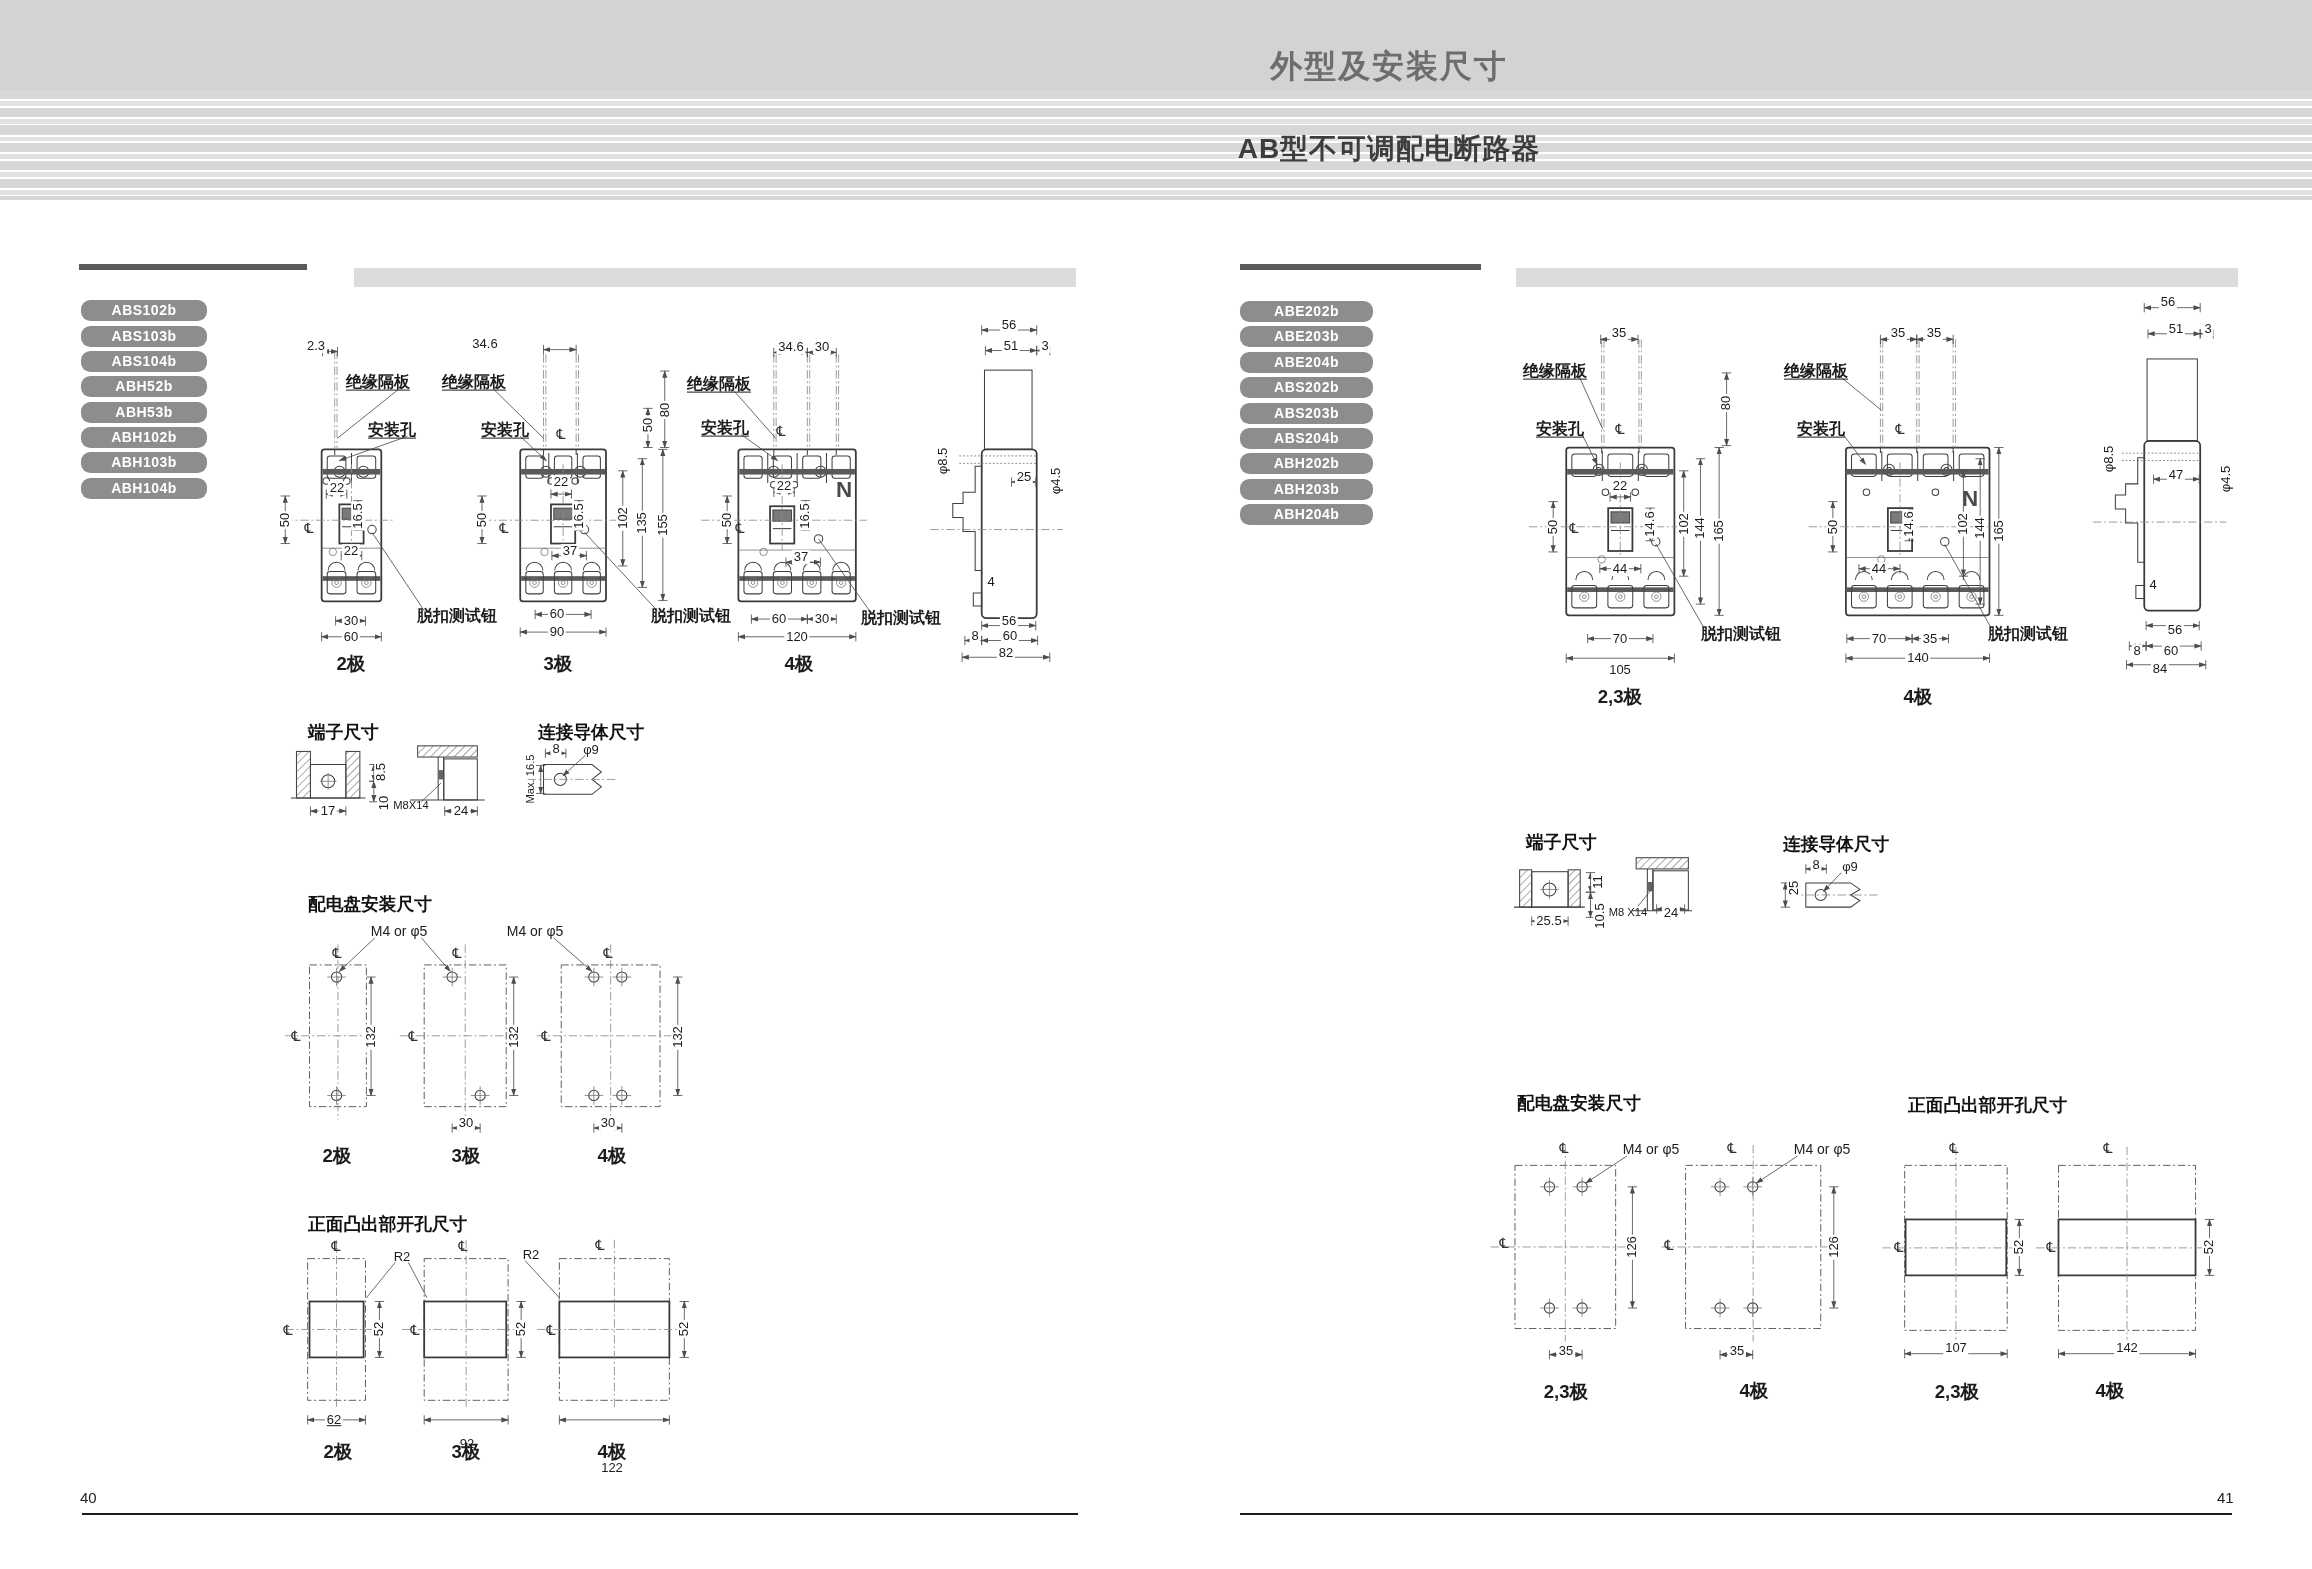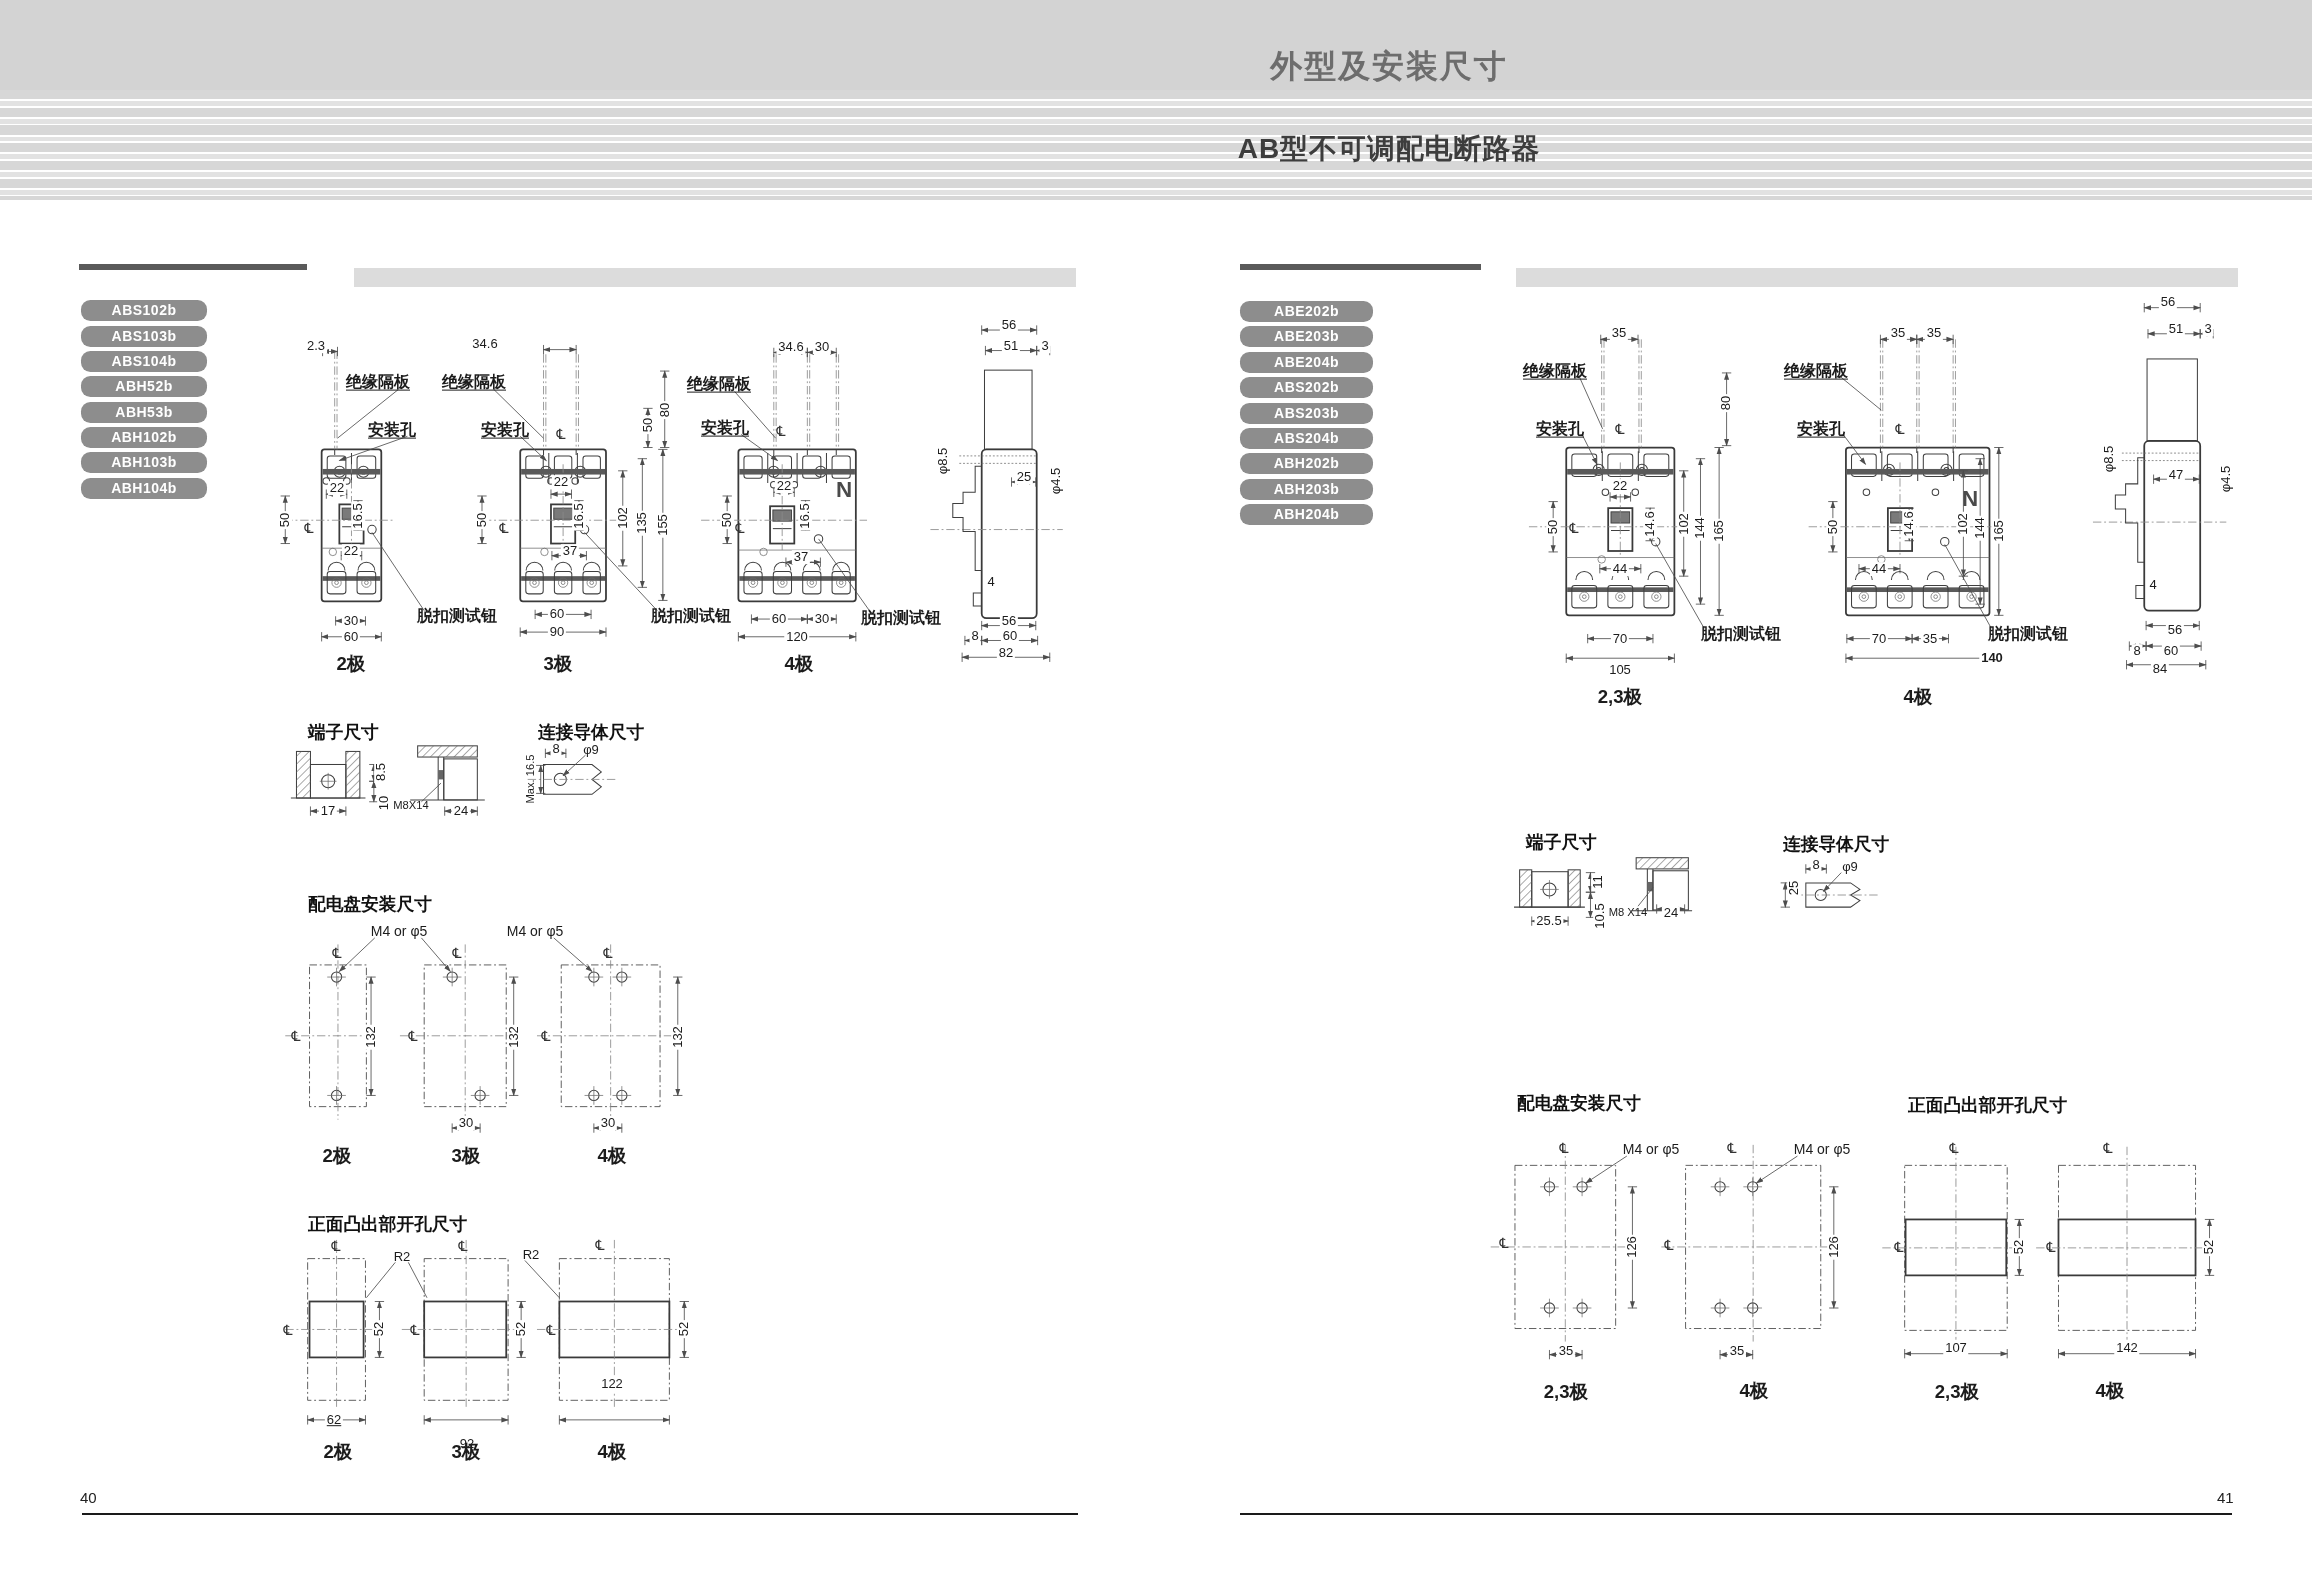--- a/index.html
+++ b/index.html
@@ -834,21 +834,21 @@
       <div class="lbl cl" style="left: 413px; top: 1036px;">℄</div>
       <div class="lbl cl" style="left: 608px; top: 953px;">℄</div>
       <div class="lbl cl" style="left: 546px; top: 1036px;">℄</div>
       <div class="lbl" style="left: 402px; top: 1257px;">R2</div>
       <div class="lbl" style="left: 531px; top: 1255px;">R2</div>
       <div class="lbl rot bg" style="left: 379px; top: 1329px;">52</div>
       <div class="lbl rot bg" style="left: 521px; top: 1329px;">52</div>
       <div class="lbl rot bg" style="left: 684px; top: 1329px;">52</div>
       <div class="lbl bg" style="left: 334px; top: 1420px; text-decoration: underline;">62</div>
       <div class="lbl bg" style="left: 467px; top: 1420px; margin-top: 24px;">92</div>
-      <div class="lbl bg" style="left: 612px; top: 1384px;">122</div>
+      <div class="lbl bg" style="left: 612px; top: 1468px;">122</div>
       <div class="lbl cl" style="left: 336px; top: 1246px;">℄</div>
       <div class="lbl cl" style="left: 288px; top: 1330px;">℄</div>
       <div class="lbl cl" style="left: 463px; top: 1246px;">℄</div>
       <div class="lbl cl" style="left: 415px; top: 1330px;">℄</div>
       <div class="lbl cl" style="left: 600px; top: 1245px;">℄</div>
       <div class="lbl cl" style="left: 551px; top: 1330px;">℄</div>
       <div class="lbl bg" style="left: 1619px; top: 333px;">35</div>
       <div class="lbl bg" style="left: 1620px; top: 486px;">22</div>
       <div class="lbl rot bg" style="left: 1553px; top: 527px;">50</div>
       <div class="lbl rot bg" style="left: 1650px; top: 524px;">14.6</div>
@@ -864,21 +864,21 @@
       <div class="lbl bg" style="left: 1898px; top: 333px;">35</div>
       <div class="lbl bg" style="left: 1934px; top: 333px;">35</div>
       <div class="lbl rot bg" style="left: 1833px; top: 527px;">50</div>
       <div class="lbl rot bg" style="left: 1909px; top: 524px;">14.6</div>
       <div class="lbl bg" style="left: 1879px; top: 569px;">44</div>
       <div class="lbl rot bg" style="left: 1963px; top: 524px;">102</div>
       <div class="lbl rot bg" style="left: 1980px; top: 528px;">144</div>
       <div class="lbl rot bg" style="left: 1999px; top: 531px;">165</div>
       <div class="lbl bg" style="left: 1879px; top: 639px;">70</div>
       <div class="lbl bg" style="left: 1930px; top: 639px;">35</div>
-      <div class="lbl bg" style="left: 1992px; top: 658px; font-weight: bold;">140</div>
+      <div class="lbl bg" style="left: 1918px; top: 658px;">140</div>
       <div class="lbl npole" style="left: 1970px; top: 499px;">N</div>
       <div class="lbl cl" style="left: 1900px; top: 429px;">℄</div>
       <div class="lbl bg" style="left: 2168px; top: 302px;">56</div>
       <div class="lbl bg" style="left: 2176px; top: 329px;">51</div>
       <div class="lbl bg" style="left: 2208px; top: 329px;">3</div>
       <div class="lbl rot bg" style="left: 2109px; top: 459px;">φ8.5</div>
       <div class="lbl bg" style="left: 2176px; top: 475px;">47</div>
       <div class="lbl rot bg" style="left: 2226px; top: 479px;">φ4.5</div>
       <div class="lbl" style="left: 2153px; top: 585px;">4</div>
       <div class="lbl bg" style="left: 2175px; top: 630px;">56</div>

